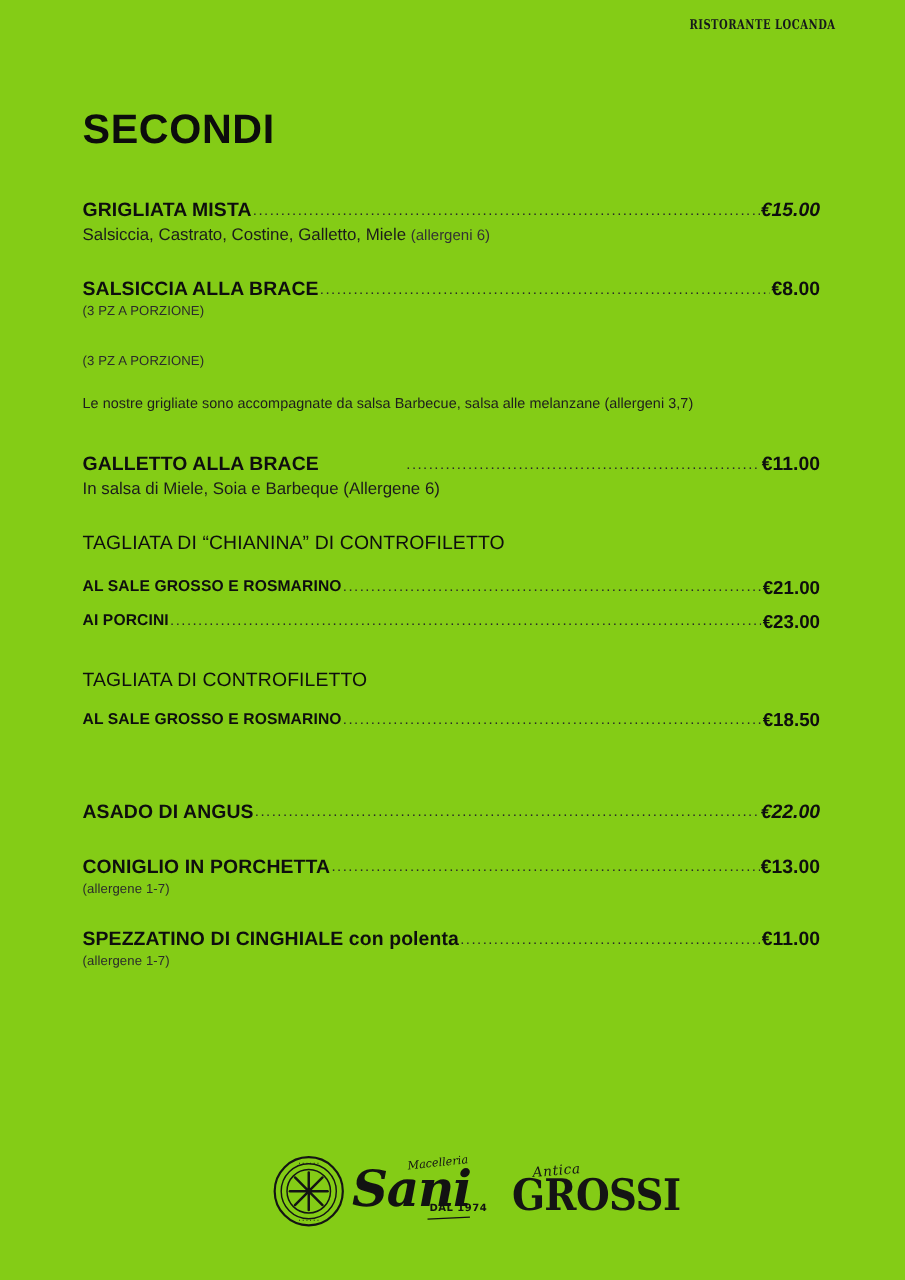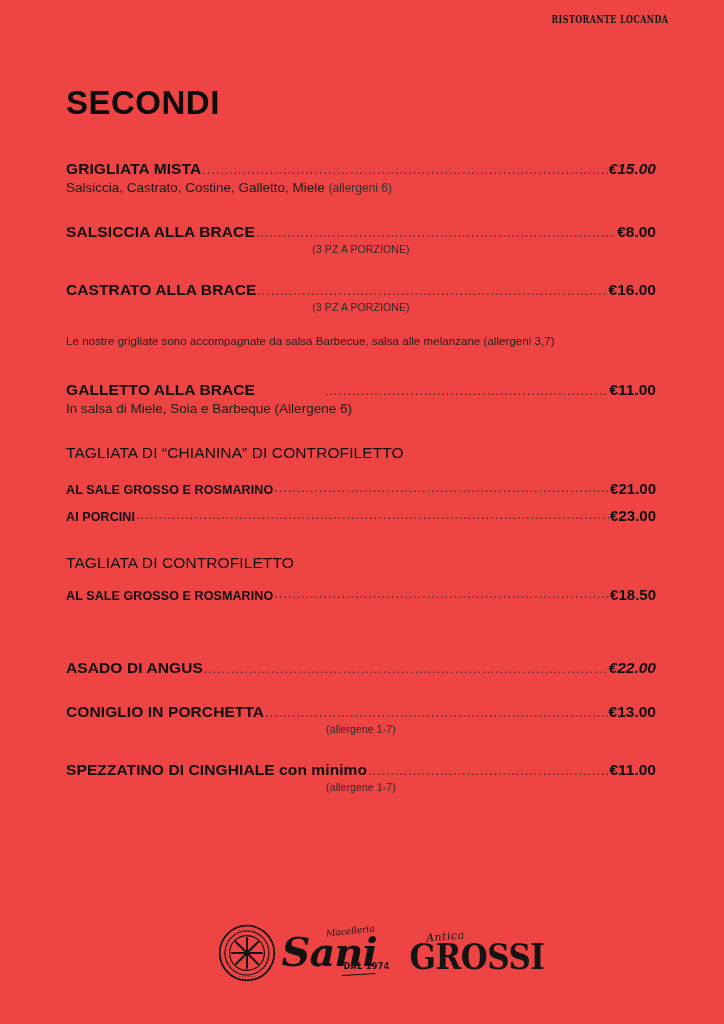--- a/index.html
+++ b/index.html
@@ -4,21 +4,21 @@
 <style>
   html, body {
     margin: 0;
     padding: 0;
     background: #ffffff;
   }
   .page {
     position: relative;
     width: 724px;
     height: 1024px;
-    background: #ef4444;
+    background: #84cc16;
     font-family: "Liberation Sans", sans-serif;
     color: #111111;
     overflow: hidden;
     box-sizing: border-box;
   }
 
   
   .brand-logo {
     position: absolute;
     top: 16px;
@@ -69,21 +69,21 @@
     position: absolute;
     left: 66px;
     top: 160px;
     width: 590px;
   }
 
   .entry { margin-bottom: 0; }
 
   .row {
     display: flex;
-    align-items: flex-end;
+    align-items: flex-start;
     width: 100%;
   }
   .row .name {
     font-weight: bold;
     font-size: 15.5px;
     letter-spacing: 0.1px;
     white-space: nowrap;
     color: #0e0e0e;
   }
   .row .name .lc {
@@ -136,21 +136,20 @@
   }
   .desc .small {
     font-size: 12px;
     color: #333333;
   }
   .note-small {
     font-size: 10.5px;
     color: #2b2b2b;
     margin-top: 2px;
     letter-spacing: 0.1px;
-    text-align: center;
   }
   .group-note {
     font-size: 11.5px;
     color: #1d1d1d;
     letter-spacing: 0.05px;
   }
   .group-head {
     font-size: 15.5px;
     font-weight: normal;
     letter-spacing: 0.1px;
@@ -289,25 +288,20 @@
         <span class="name">SALSICCIA ALLA BRACE</span>
         <span class="leader"></span>
         <span class="price">€8.00</span>
       </div>
       <div class="note-small">(3 PZ A PORZIONE)</div>
     </div>
 
     <div class="sp-26"></div>
 
     <div class="entry">
-      <div class="row">
-        <span class="name">CASTRATO ALLA BRACE</span>
-        <span class="leader"></span>
-        <span class="price">€16.00</span>
-      </div>
       <div class="note-small">(3 PZ A PORZIONE)</div>
     </div>
 
     <div class="sp-22"></div>
 
     <div class="group-note">Le nostre grigliate sono accompagnate da salsa Barbecue, salsa alle melanzane (allergeni 3,7)</div>
 
     <div class="sp-34"></div>
 
     <div class="entry">
@@ -370,21 +364,21 @@
         <span class="leader"></span>
         <span class="price">€13.00</span>
       </div>
       <div class="note-small">(allergene 1-7)</div>
     </div>
 
     <div class="sp-26"></div>
 
     <div class="entry">
       <div class="row">
-        <span class="name"><span>SPEZZATINO DI CINGHIALE </span><span class="lc">con minimo</span></span>
+        <span class="name"><span>SPEZZATINO DI CINGHIALE </span><span class="lc">con polenta</span></span>
         <span class="leader"></span>
         <span class="price">€11.00</span>
       </div>
       <div class="note-small">(allergene 1-7)</div>
     </div>
 
   </div>
 
   <div class="footer">
 

